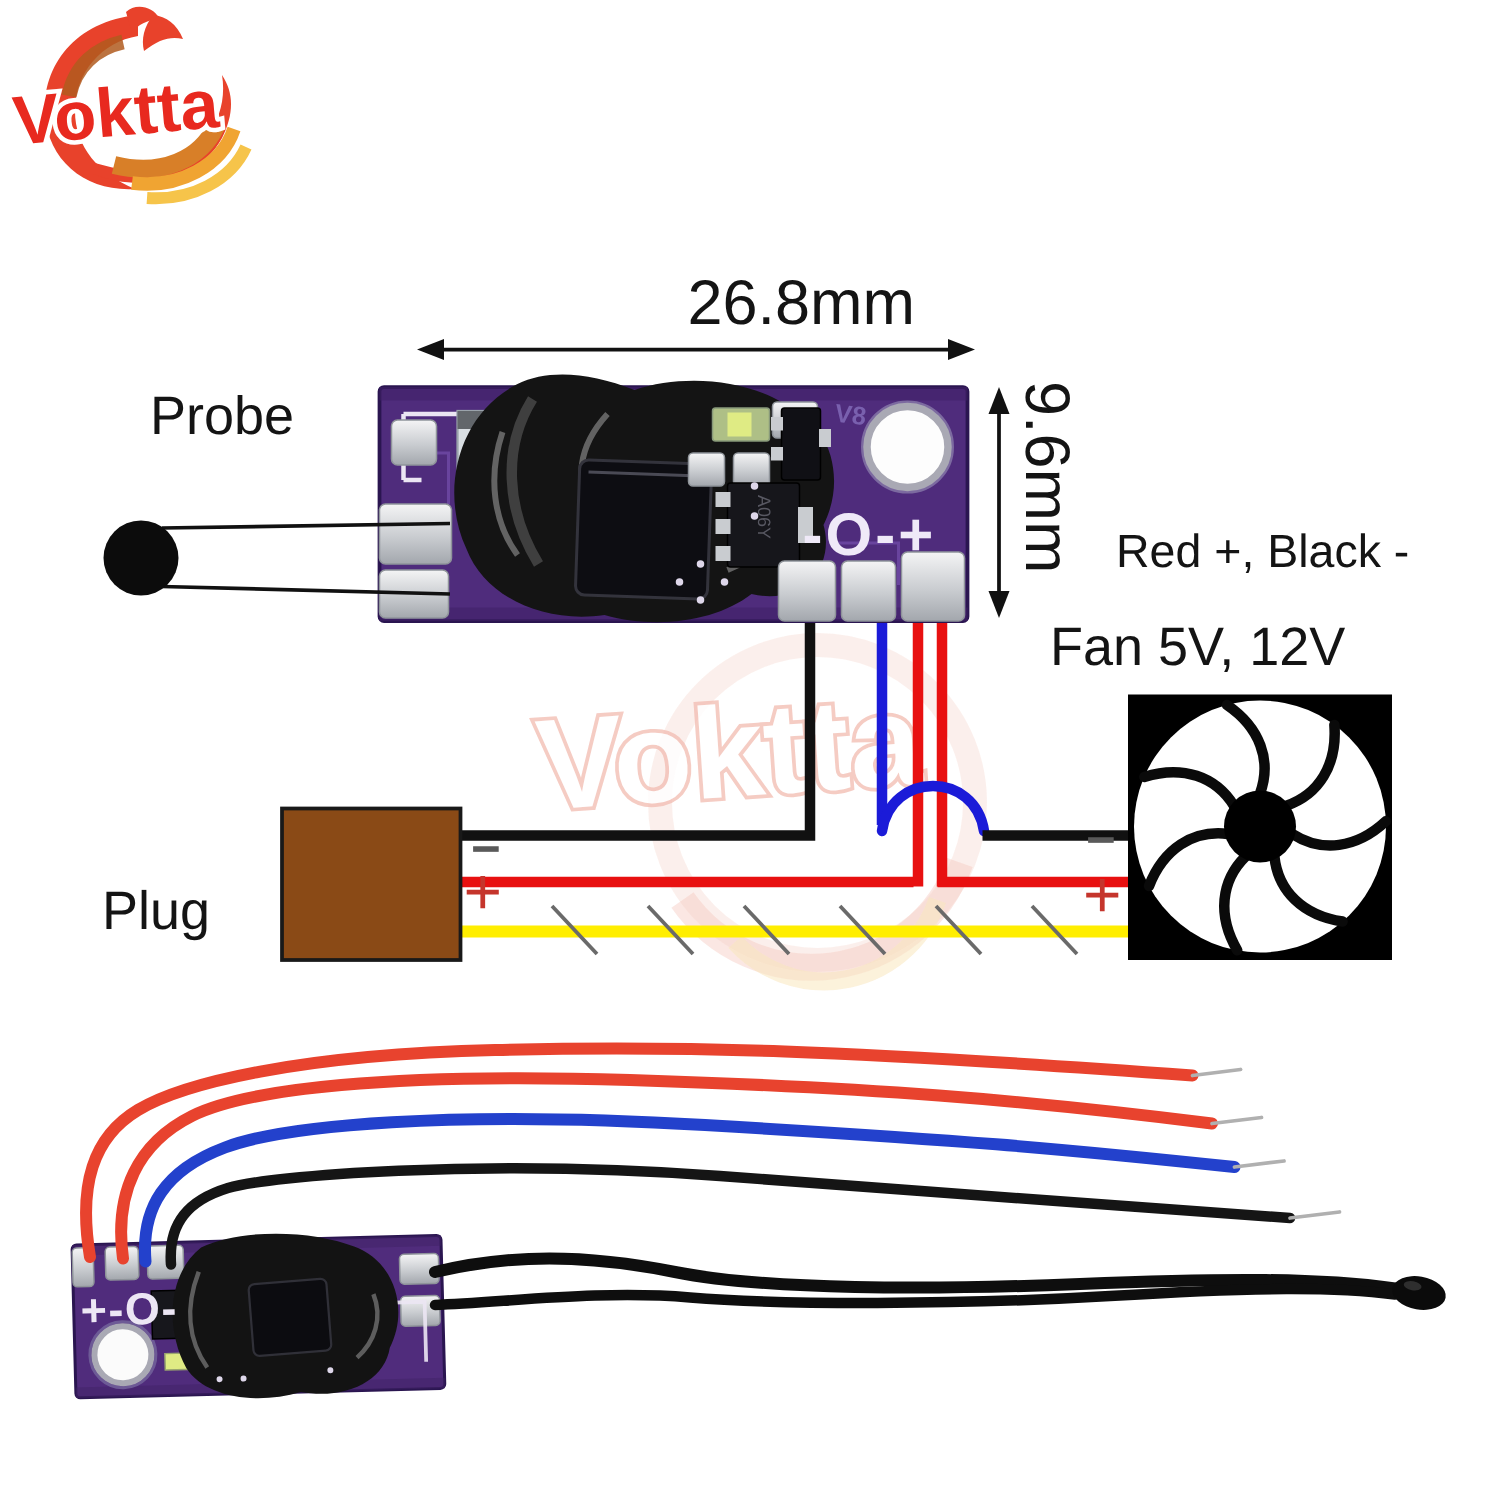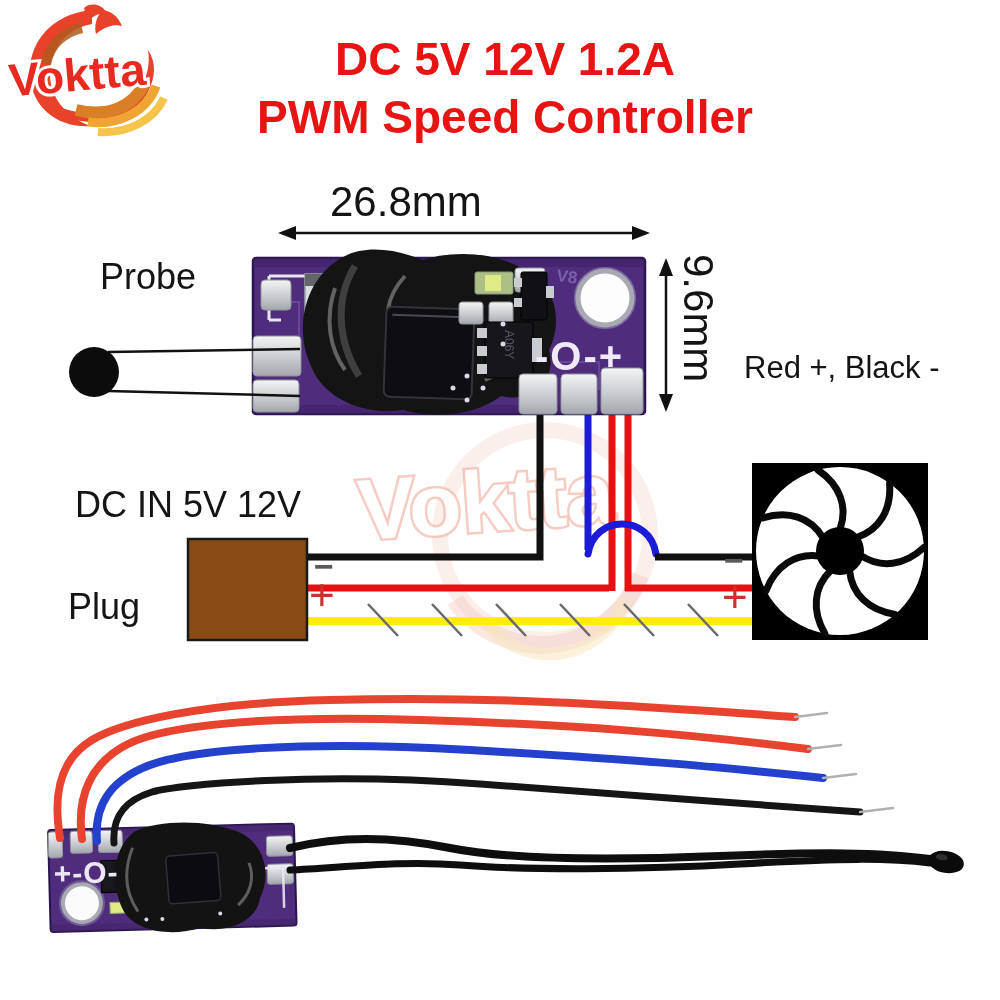--- a/index.html
+++ b/index.html
@@ -243,35 +243,31 @@
     <path d="M96,6 C90,14 88,22 90,30 C100,22 108,20 116,22 C112,12 105,7 96,6 Z" fill="#e8422b"></path>
     <path d="M56,112 C92,126 128,114 142,88 C150,72 150,58 142,46 C146,70 134,94 108,104 C90,111 72,110 56,104 Z" fill="#e8422b"></path>
     <path d="M70,106 C102,114 128,102 138,80" fill="none" stroke="#d87f28" stroke-width="12"></path>
     <path d="M82,118 C114,122 142,106 150,82" fill="none" stroke="#f0a432" stroke-width="9"></path>
     <path d="M92,128 C122,130 148,116 158,94" fill="none" stroke="#f6c44a" stroke-width="8"></path>
     <path d="M40,60 C44,40 58,28 76,24" fill="none" stroke="#b05a1e" stroke-width="10" opacity="0.85"></path>
     <text x="4" y="92" font-family="Liberation Sans, sans-serif" font-weight="700" font-size="46" fill="#e8291f" stroke="#ffffff" stroke-width="6" paint-order="stroke" transform="rotate(-5 10 90)">Voktta</text>
   </svg>
 </div>
 
-<div class="title-wrap">
-  <div class="title-line">DC 5V 12V 1.2A</div>
-  <div class="title-line">PWM Speed Controller</div>
-</div>
-
-<div class="lbl dim" style="left:330px;top:178px;width:280px;text-align:left;">26.8mm</div>
+
+<div class="lbl dim" style="left:330px;top:178px;width:280px;text-align:right;">26.8mm</div>
 
 <div class="lbl dim rot90" style="left:722px;top:254px;">9.6mm</div>
 
 <div class="lbl big" style="left:100px;top:256px;">Probe</div>
 
 <div class="lbl note" style="left:744px;top:350px;">Red +, Black -</div>
 
-
-<div class="lbl big" style="left:75px;top:484px;">DC IN 5V 12V</div>
+<div class="lbl big" style="left:700px;top:410px;">Fan 5V, 12V</div>
+
 
 <div class="lbl big" style="left:68px;top:586px;">Plug</div>
 
 <div class="lbl sign-minus" style="left:314px;top:556px;">−</div>
 <div class="lbl sign-plus" style="left:309px;top:580px;">+</div>
 <div class="lbl sign-minus" style="left:724px;top:550px;">−</div>
 <div class="lbl sign-plus" style="left:722px;top:582px;">+</div>
 
 </div>
 

